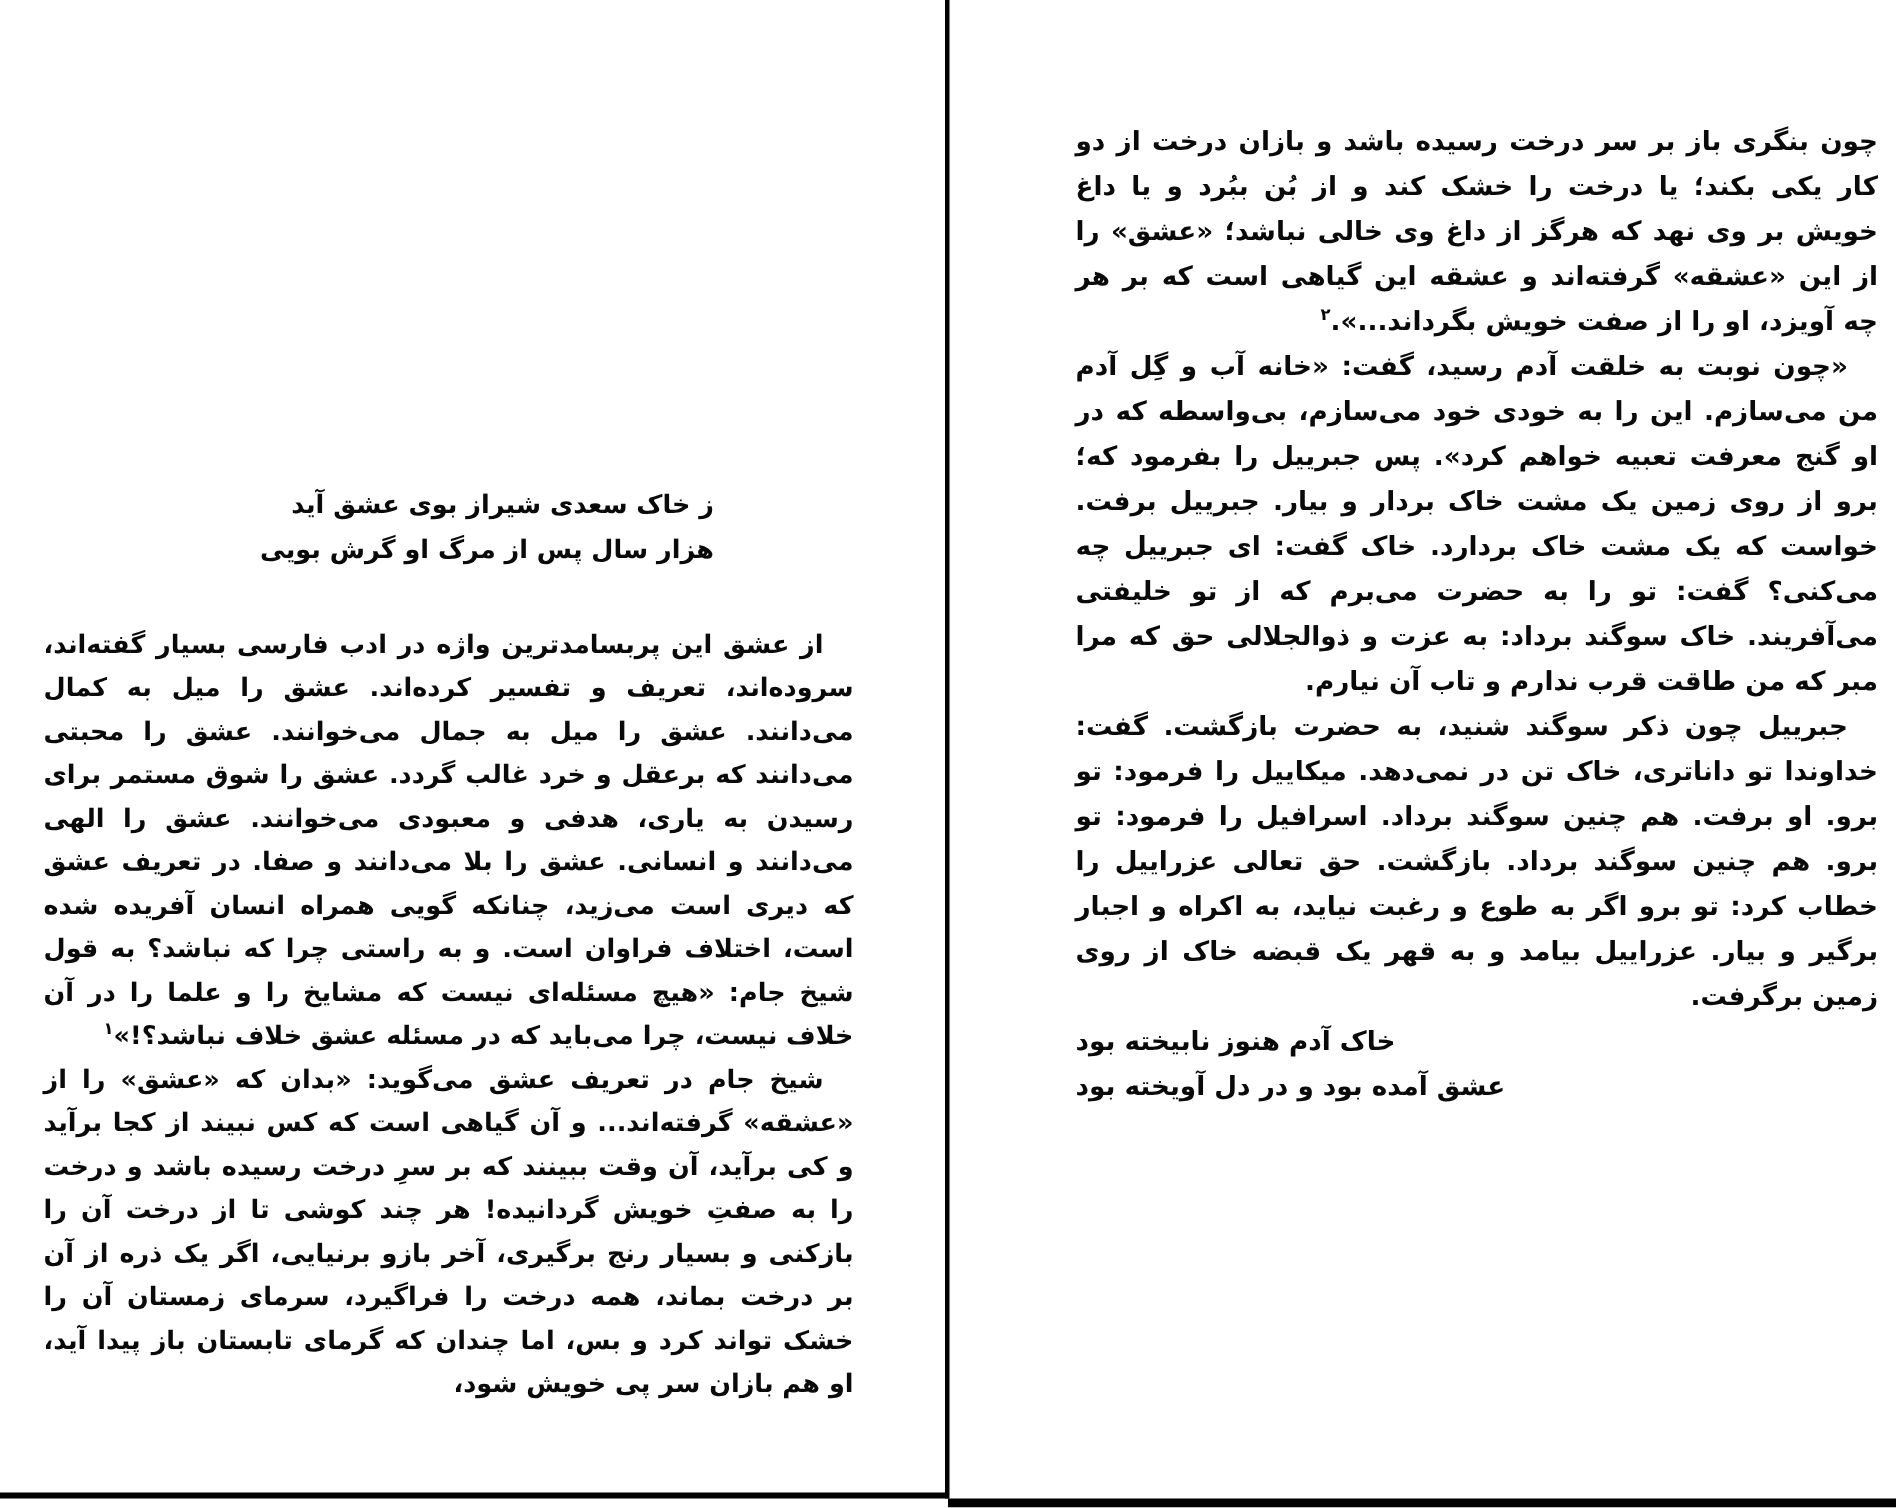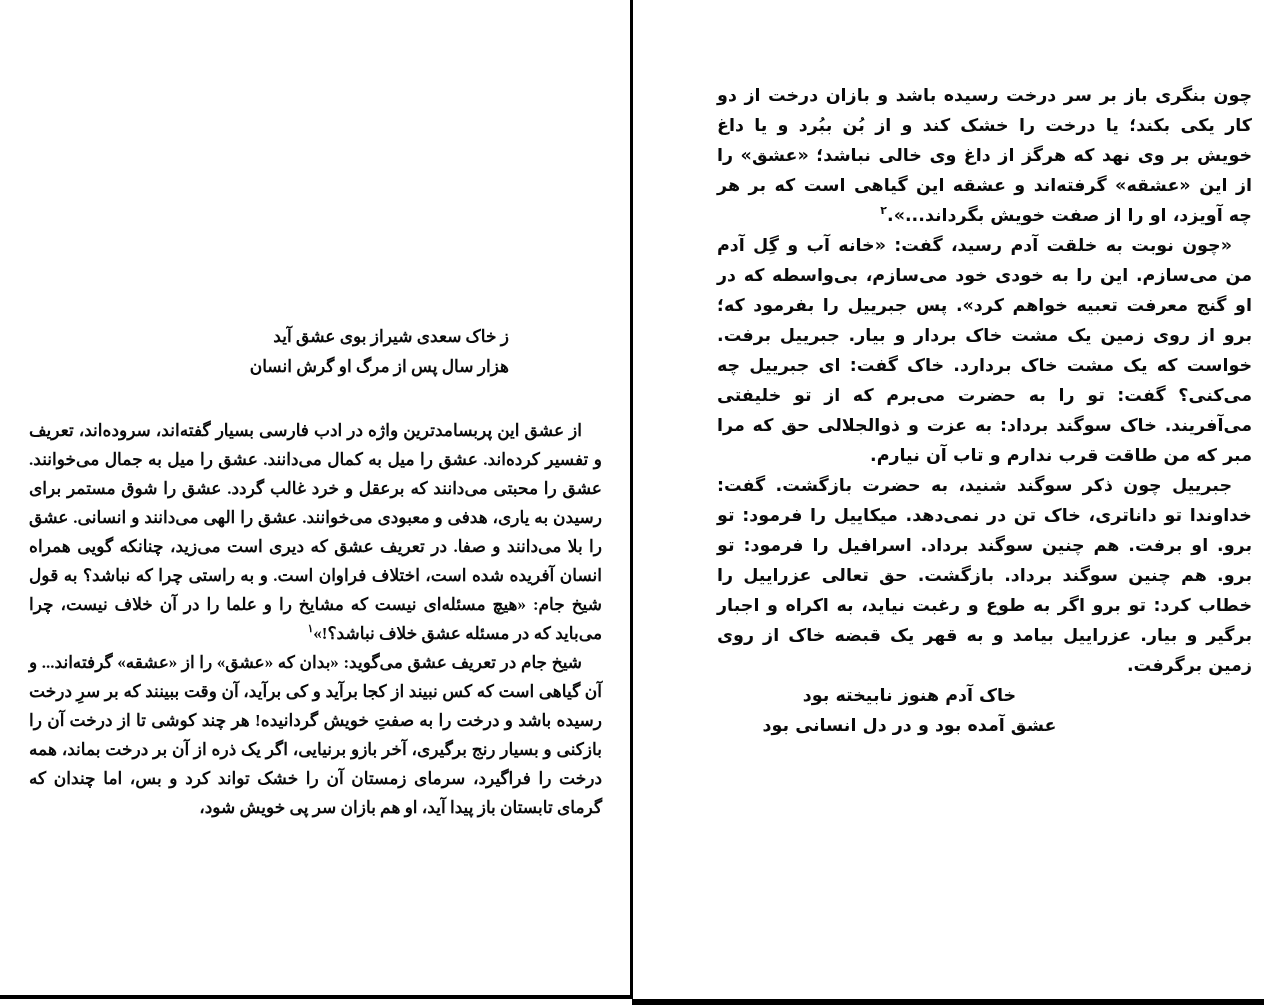--- a/index.html
+++ b/index.html
@@ -29,57 +29,57 @@
     font-weight: bold;
     color: #0a0a0a;
   }
   .page-right {
     left: 668px;
     padding: 80px 48px 0 49px;
     font-size: 17.5px; line-height: 30px;
   }
   .page-left {
     left: 0;
-    padding: 322px 30px 0 29px; 
-    font-size: 17px; line-height: 29px; font-family: Liberation Serif, serif;
+    padding: 322px 63px 0 29px; 
+    font-size: 17px; line-height: 29px;
   }
 
   p.body-par { margin: 0; text-align: justify; text-justify: inter-word; }
   p.indent { text-indent: 20px; }
   sup.fn { font-size: 11px; line-height: 0; }
 
   .verse { font-weight: bold; }
-  .verse-right { text-align: center; padding-left: 0; padding-right: 150px; line-height: 30px; }
+  .verse-right { text-align: left; padding-left: 0; padding-right: 150px; line-height: 30px; }
   .verse-left  { text-align: right; padding-right: 93px; line-height: 30px; margin-bottom: 34px; }
   .verse div { white-space: nowrap; }
 </style>
 </head>
 <body>
 
 <div class="spread">
 
   <div class="page page-right">
     <p class="body-par"><span>چون بنگری باز بر سر درخت رسیده باشد و بازان درخت از دو کار یکی بکند؛ یا درخت را خشک کند و از بُن ببُرد و یا داغ خویش بر وی نهد که هرگز از داغ وی خالی نباشد؛ «عشق» را از این «عشقه» گرفته‌اند و عشقه این گیاهی است که بر هر چه آویزد، او را از صفت خویش بگرداند...».</span><sup class="fn">۲</sup></p>
 
 
 
     <p class="body-par indent"><span>«چون نوبت به خلقت آدم رسید، گفت: «خانه آب و گِل آدم من می‌سازم. این را به خودی خود می‌سازم، بی‌واسطه که در او گنج معرفت تعبیه خواهم کرد». پس جبرییل را بفرمود که؛ برو از روی زمین یک مشت خاک بردار و بیار. جبرییل برفت. خواست که یک مشت خاک بردارد. خاک گفت: ای جبرییل چه می‌کنی؟ گفت: تو را به حضرت می‌برم که از تو خلیفتی می‌آفریند. خاک سوگند برداد: به عزت و ذوالجلالی حق که مرا مبر که من طاقت قرب ندارم و تاب آن نیارم.</span></p>
 
     <p class="body-par indent"><span>جبرییل چون ذکر سوگند شنید، به حضرت بازگشت. گفت: خداوندا تو داناتری، خاک تن در نمی‌دهد. میکاییل را فرمود: تو برو. او برفت. هم چنین سوگند برداد. اسرافیل را فرمود: تو برو. هم چنین سوگند برداد. بازگشت. حق تعالی عزراییل را خطاب کرد: تو برو اگر به طوع و رغبت نیاید، به اکراه و اجبار برگیر و بیار. عزراییل بیامد و به قهر یک قبضه خاک از روی زمین برگرفت.</span></p>
 
     <div class="verse verse-right">
       <div>خاک آدم هنوز نابیخته بود</div>
-      <div>عشق آمده بود و در دل انسانی بود</div>
+      <div>عشق آمده بود و در دل آویخته بود</div>
     </div>
   </div>
 
   <div class="page page-left">
     <div class="verse verse-left">
       <div>ز خاک سعدی شیراز بوی عشق آید</div>
-      <div>هزار سال پس از مرگ او گرش انسان</div>
+      <div>هزار سال پس از مرگ او گرش بویی</div>
     </div>
 
     <p class="body-par indent"><span>از عشق این پربسامدترین واژه در ادب فارسی بسیار گفته‌اند، سروده‌اند، تعریف و تفسیر کرده‌اند. عشق را میل به کمال می‌دانند. عشق را میل به جمال می‌خوانند. عشق را محبتی می‌دانند که برعقل و خرد غالب گردد. عشق را شوق مستمر برای رسیدن به یاری، هدفی و معبودی می‌خوانند. عشق را الهی می‌دانند و انسانی. عشق را بلا می‌دانند و صفا. در تعریف عشق که دیری است می‌زید، چنانکه گویی همراه انسان آفریده شده است، اختلاف فراوان است. و به راستی چرا که نباشد؟ به قول شیخ جام: «هیچ مسئله‌ای نیست که مشایخ را و علما را در آن خلاف نیست، چرا می‌باید که در مسئله عشق خلاف نباشد؟!»</span><sup class="fn">۱</sup></p>
 
     <p class="body-par indent"><span>شیخ جام در تعریف عشق می‌گوید: «بدان که «عشق» را از «عشقه» گرفته‌اند... و آن گیاهی است که کس نبیند از کجا برآید و کی برآید، آن وقت ببینند که بر سرِ درخت رسیده باشد و درخت را به صفتِ خویش گردانیده! هر چند کوشی تا از درخت آن را بازکنی و بسیار رنج برگیری، آخر بازو برنیایی، اگر یک ذره از آن بر درخت بماند، همه درخت را فراگیرد، سرمای زمستان آن را خشک تواند کرد و بس، اما چندان که گرمای تابستان باز پیدا آید، او هم بازان سر پی خویش شود،</span></p>
   </div>
 
   <div class="divider"></div>
   <div class="rule-left"></div>
   <div class="rule-right"></div>

